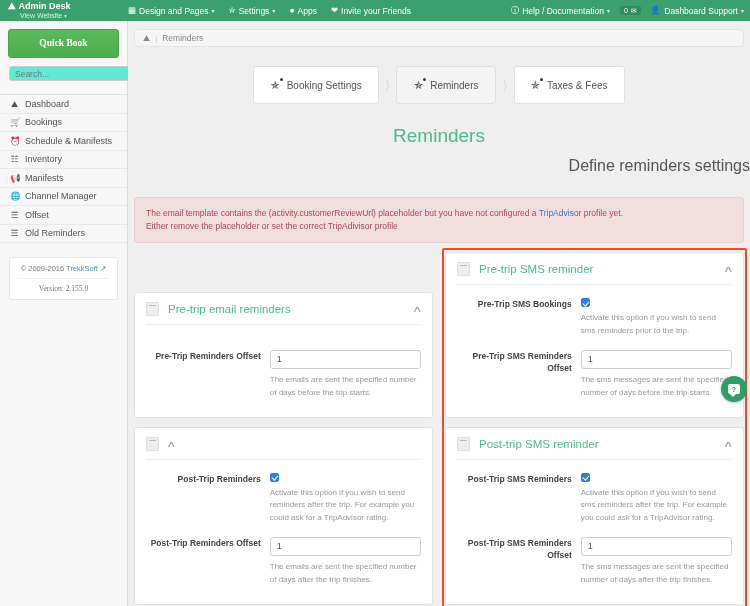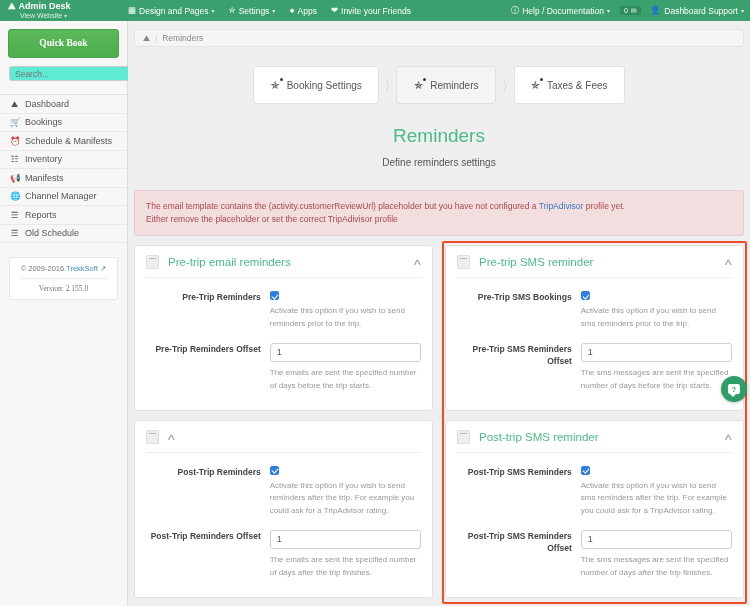--- a/index.html
+++ b/index.html
@@ -108,21 +108,21 @@
   .step-gear:after {
     content: ""; position: absolute; top: -1px; right: -3px;
     width: 3px; height: 3px; border-radius: 50%; background: #3a3a3a;
   }
   .step-chevron { color: #dcdcdc; font-size: 14px; margin: 0 6px; font-weight: 300; }
 
   .page-title {
     text-align: center; color: #4cbb87; font-size: 19px;
     font-weight: normal; margin-top: 21px;
   }
-  .page-sub { text-align: center; color: #555; font-size: 10px; margin-top: 10px; }
+  .page-sub { text-align: right; color: #555; font-size: 16px; margin-top: 10px; }
 
   .alert {
     margin: 22px 6px 0 6px; background: #f2dede; border: 1px solid #ebccd1;
     border-radius: 3px; padding: 9px 11px; color: #a9494f; font-size: 8.5px;
     line-height: 1.55;
   }
   .alert a { color: #3c76c2; text-decoration: none; }
 
   
   .cols { display: flex; margin: 9px 6px 0 6px; gap: 12px; position: relative; align-items: flex-end; }
@@ -278,25 +278,25 @@
     <li class="nav-item">
       <span class="ico">📢</span>
       <span>Manifests</span>
     </li>
     <li class="nav-item">
       <span class="ico">🌐</span>
       <span>Channel Manager</span>
     </li>
     <li class="nav-item">
       <span class="ico">☰</span>
-      <span>Reports</span>
+      <span>Offset</span>
     </li>
     <li class="nav-item">
       <span class="ico">☰</span>
-      <span>Old Schedule</span>
+      <span>Old Reminders</span>
     </li>
   </ul>
 
   <div class="sidefoot">
     <div class="sidefoot-l1">
       <span>© 2009-2016</span>
       <a href="#">TrekkSoft</a>
       <span>↗</span>
     </div>
     <div class="sidefoot-sep"></div>
@@ -326,43 +326,36 @@
     <div class="step">
       <span class="step-gear">✯</span>
       <span>Taxes &amp; Fees</span>
     </div>
   </div>
 
   <h1 class="page-title">Reminders</h1>
   <div class="page-sub">Define reminders settings</div>
 
   <div class="alert">
-    <span>The email template contains the (activity.customerReviewUrl) placeholder but you have not configured a </span><a href="#">TripAdivisor</a><span> profile yet.</span><br>
+    <span>The email template contains the (activity.customerReviewUrl) placeholder but you have not configured a </span><a href="#">TripAdvisor</a><span> profile yet.</span><br>
     <span>Either remove the placeholder or set the correct TripAdivisor profile</span>
   </div>
 
   <div class="cols">
 
     <div class="col">
 
       <div class="panel">
         <div class="panel-head">
           <span class="panel-icon"></span>
           <span class="panel-title">Pre-trip email reminders</span>
           <span class="panel-collapse">∧</span>
         </div>
         <div class="panel-div"></div>
         <div class="panel-body">
-          <div class="frow">
-            <div class="flabel">Pre-Trip Reminders</div>
-            <div class="fctl">
-              <span class="cbox"></span>
-              <div class="help">Activate this option if you wish to send reminders prior to the trip.</div>
-            </div>
-          </div>
           <div class="frow frow-offset">
             <div class="flabel">Pre-Trip Reminders Offset</div>
             <div class="fctl">
               <input class="num-input" type="text" value="1" style="">
               <div class="help">The emails are sent the specified number of days before the trip starts.</div>
             </div>
           </div>
         </div>
       </div>
 

